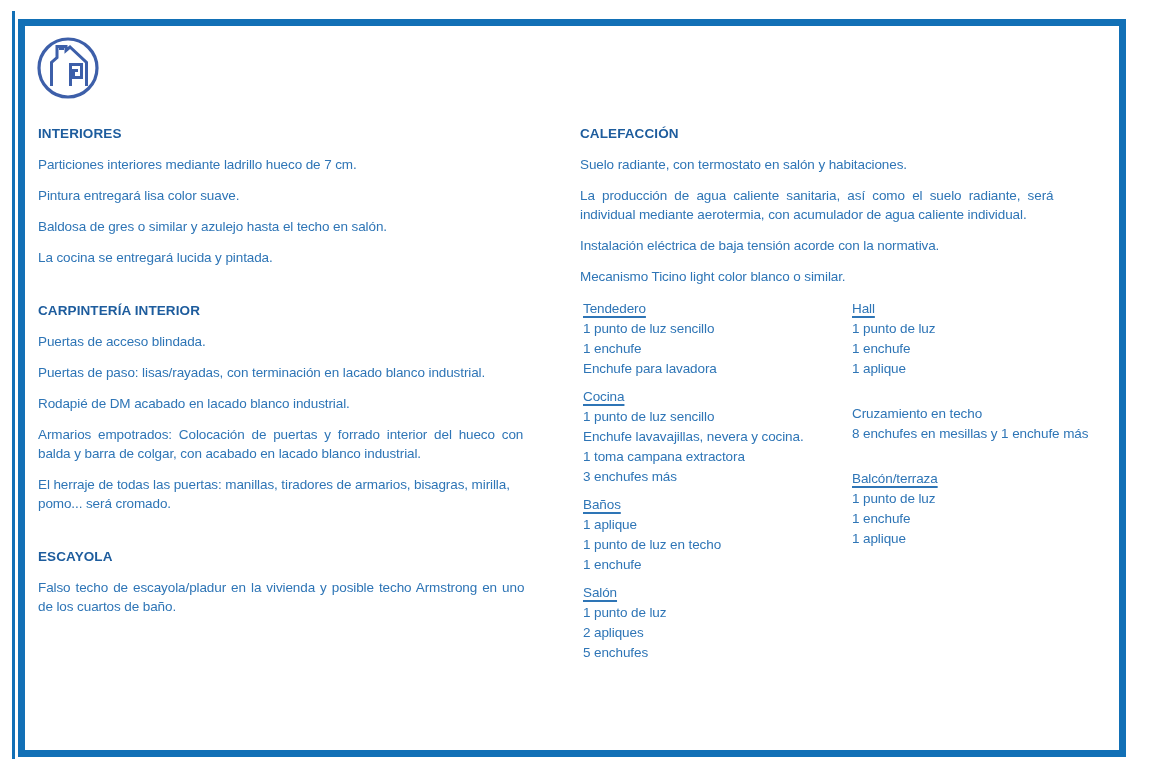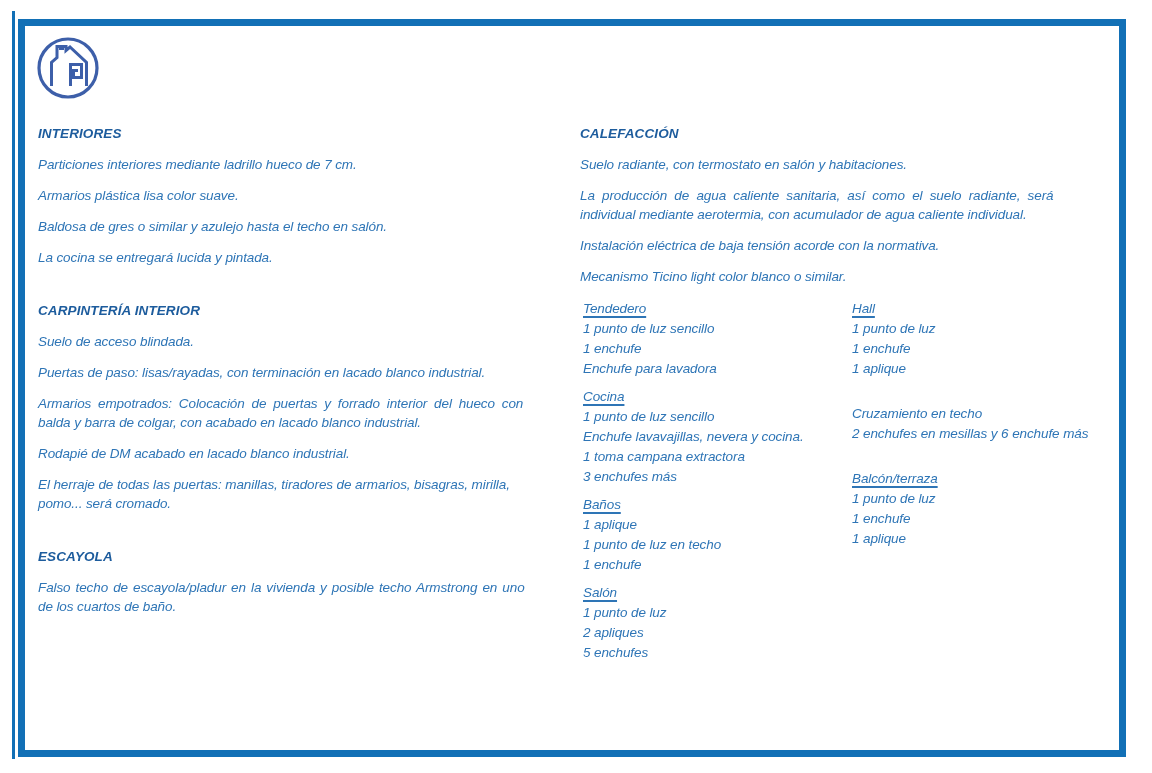--- a/index.html
+++ b/index.html
@@ -12,21 +12,21 @@
 
   
   .accent-line{position:absolute;left:12px;top:11px;width:3px;height:748px;background:#1270b6;}
   .frame{position:absolute;left:18px;top:19px;width:1108px;height:738px;
          border:7px solid #1270b6;box-sizing:border-box;}
 
   
   .logo{position:absolute;left:36px;top:36px;width:64px;height:64px;}
 
   
-  .col{position:absolute;top:124px;font-size:13.5px;letter-spacing:-0.1px;color:#2e75b6;font-style:italic;}
+  .col{position:absolute;top:124px;font-size:13.5px;letter-spacing:-0.1px;color:#2e75b6;}
   .col-left{left:38px;width:530px;}
   .col-right{left:580px;width:516px;}
 
   h3.sec{
     margin:0 0 12px 0;font-size:13.5px;font-weight:bold;line-height:19px;
     color:#1d5c9d;letter-spacing:0.1px;
   }
   h3.sec.mt{margin-top:34px;}
   p.bodytext{
     margin:0 0 12px 0;line-height:19px;white-space:pre-line;
@@ -62,30 +62,30 @@
     <svg width="64" height="64" viewBox="0 0 64 64" fill="none">
       <circle cx="32" cy="32" r="29" stroke="#3d5fa9" stroke-width="3.2"></circle>
       <path d="M15.5 50 V26.5 L21 21.5 V10.5 H24.5 V12.5 H26.5 V10.5 H30 V14.5 L34 11 L50.5 26.5 V50" stroke="#3d5fa9" stroke-width="3" stroke-linejoin="miter"></path>
       <path d="M34.5 50 V28.5 H45.5 V41.5 H37.5 V34.5 H42" stroke="#3d5fa9" stroke-width="3" stroke-linejoin="miter"></path>
     </svg>
   </div>
 
   <div class="col col-left">
     <h3 class="sec">INTERIORES</h3>
     <p class="bodytext">Particiones interiores mediante ladrillo hueco de 7 cm.</p>
-    <p class="bodytext">Armarios plástica lisa color suave.</p>
+    <p class="bodytext">Pintura entregará lisa color suave.</p>
     <p class="bodytext">Baldosa de gres o similar y azulejo hasta el techo en salón.</p>
     <p class="bodytext">La cocina se entregará lucida y pintada.</p>
 
     <h3 class="sec mt">CARPINTERÍA INTERIOR</h3>
-    <p class="bodytext">Suelo de acceso blindada.</p>
+    <p class="bodytext">Puertas de acceso blindada.</p>
     <p class="bodytext">Puertas de paso: lisas/rayadas, con terminación en lacado blanco industrial.</p>
+    <p class="bodytext">Rodapié de DM acabado en lacado blanco industrial.</p>
     <p class="bodytext j-med">Armarios empotrados: Colocación de puertas y forrado interior del hueco con
 balda y barra de colgar, con acabado en lacado blanco industrial.</p>
-    <p class="bodytext">Rodapié de DM acabado en lacado blanco industrial.</p>
     <p class="bodytext">El herraje de todas las puertas: manillas, tiradores de armarios, bisagras, mirilla,
 pomo... será cromado.</p>
 
     <h3 class="sec mt">ESCAYOLA</h3>
     <p class="bodytext j-light">Falso techo de escayola/pladur en la vivienda y posible techo Armstrong en uno
 de los cuartos de baño.</p>
   </div>
 
   <div class="col col-right">
     <h3 class="sec">CALEFACCIÓN</h3>
@@ -128,21 +128,21 @@
 
       <div class="list-col rc">
         <div class="group">
           <div class="group-title">Hall</div>
           <div class="group-item">1 punto de luz</div>
           <div class="group-item">1 enchufe</div>
           <div class="group-item">1 aplique</div>
         </div>
         <div class="group">
           <div class="group-item">Cruzamiento en techo</div>
-          <div class="group-item">2 enchufes en mesillas y 6 enchufe más</div>
+          <div class="group-item">8 enchufes en mesillas y 1 enchufe más</div>
         </div>
         <div class="group">
           <div class="group-title">Balcón/terraza</div>
           <div class="group-item">1 punto de luz</div>
           <div class="group-item">1 enchufe</div>
           <div class="group-item">1 aplique</div>
         </div>
       </div>
 
     </div>

